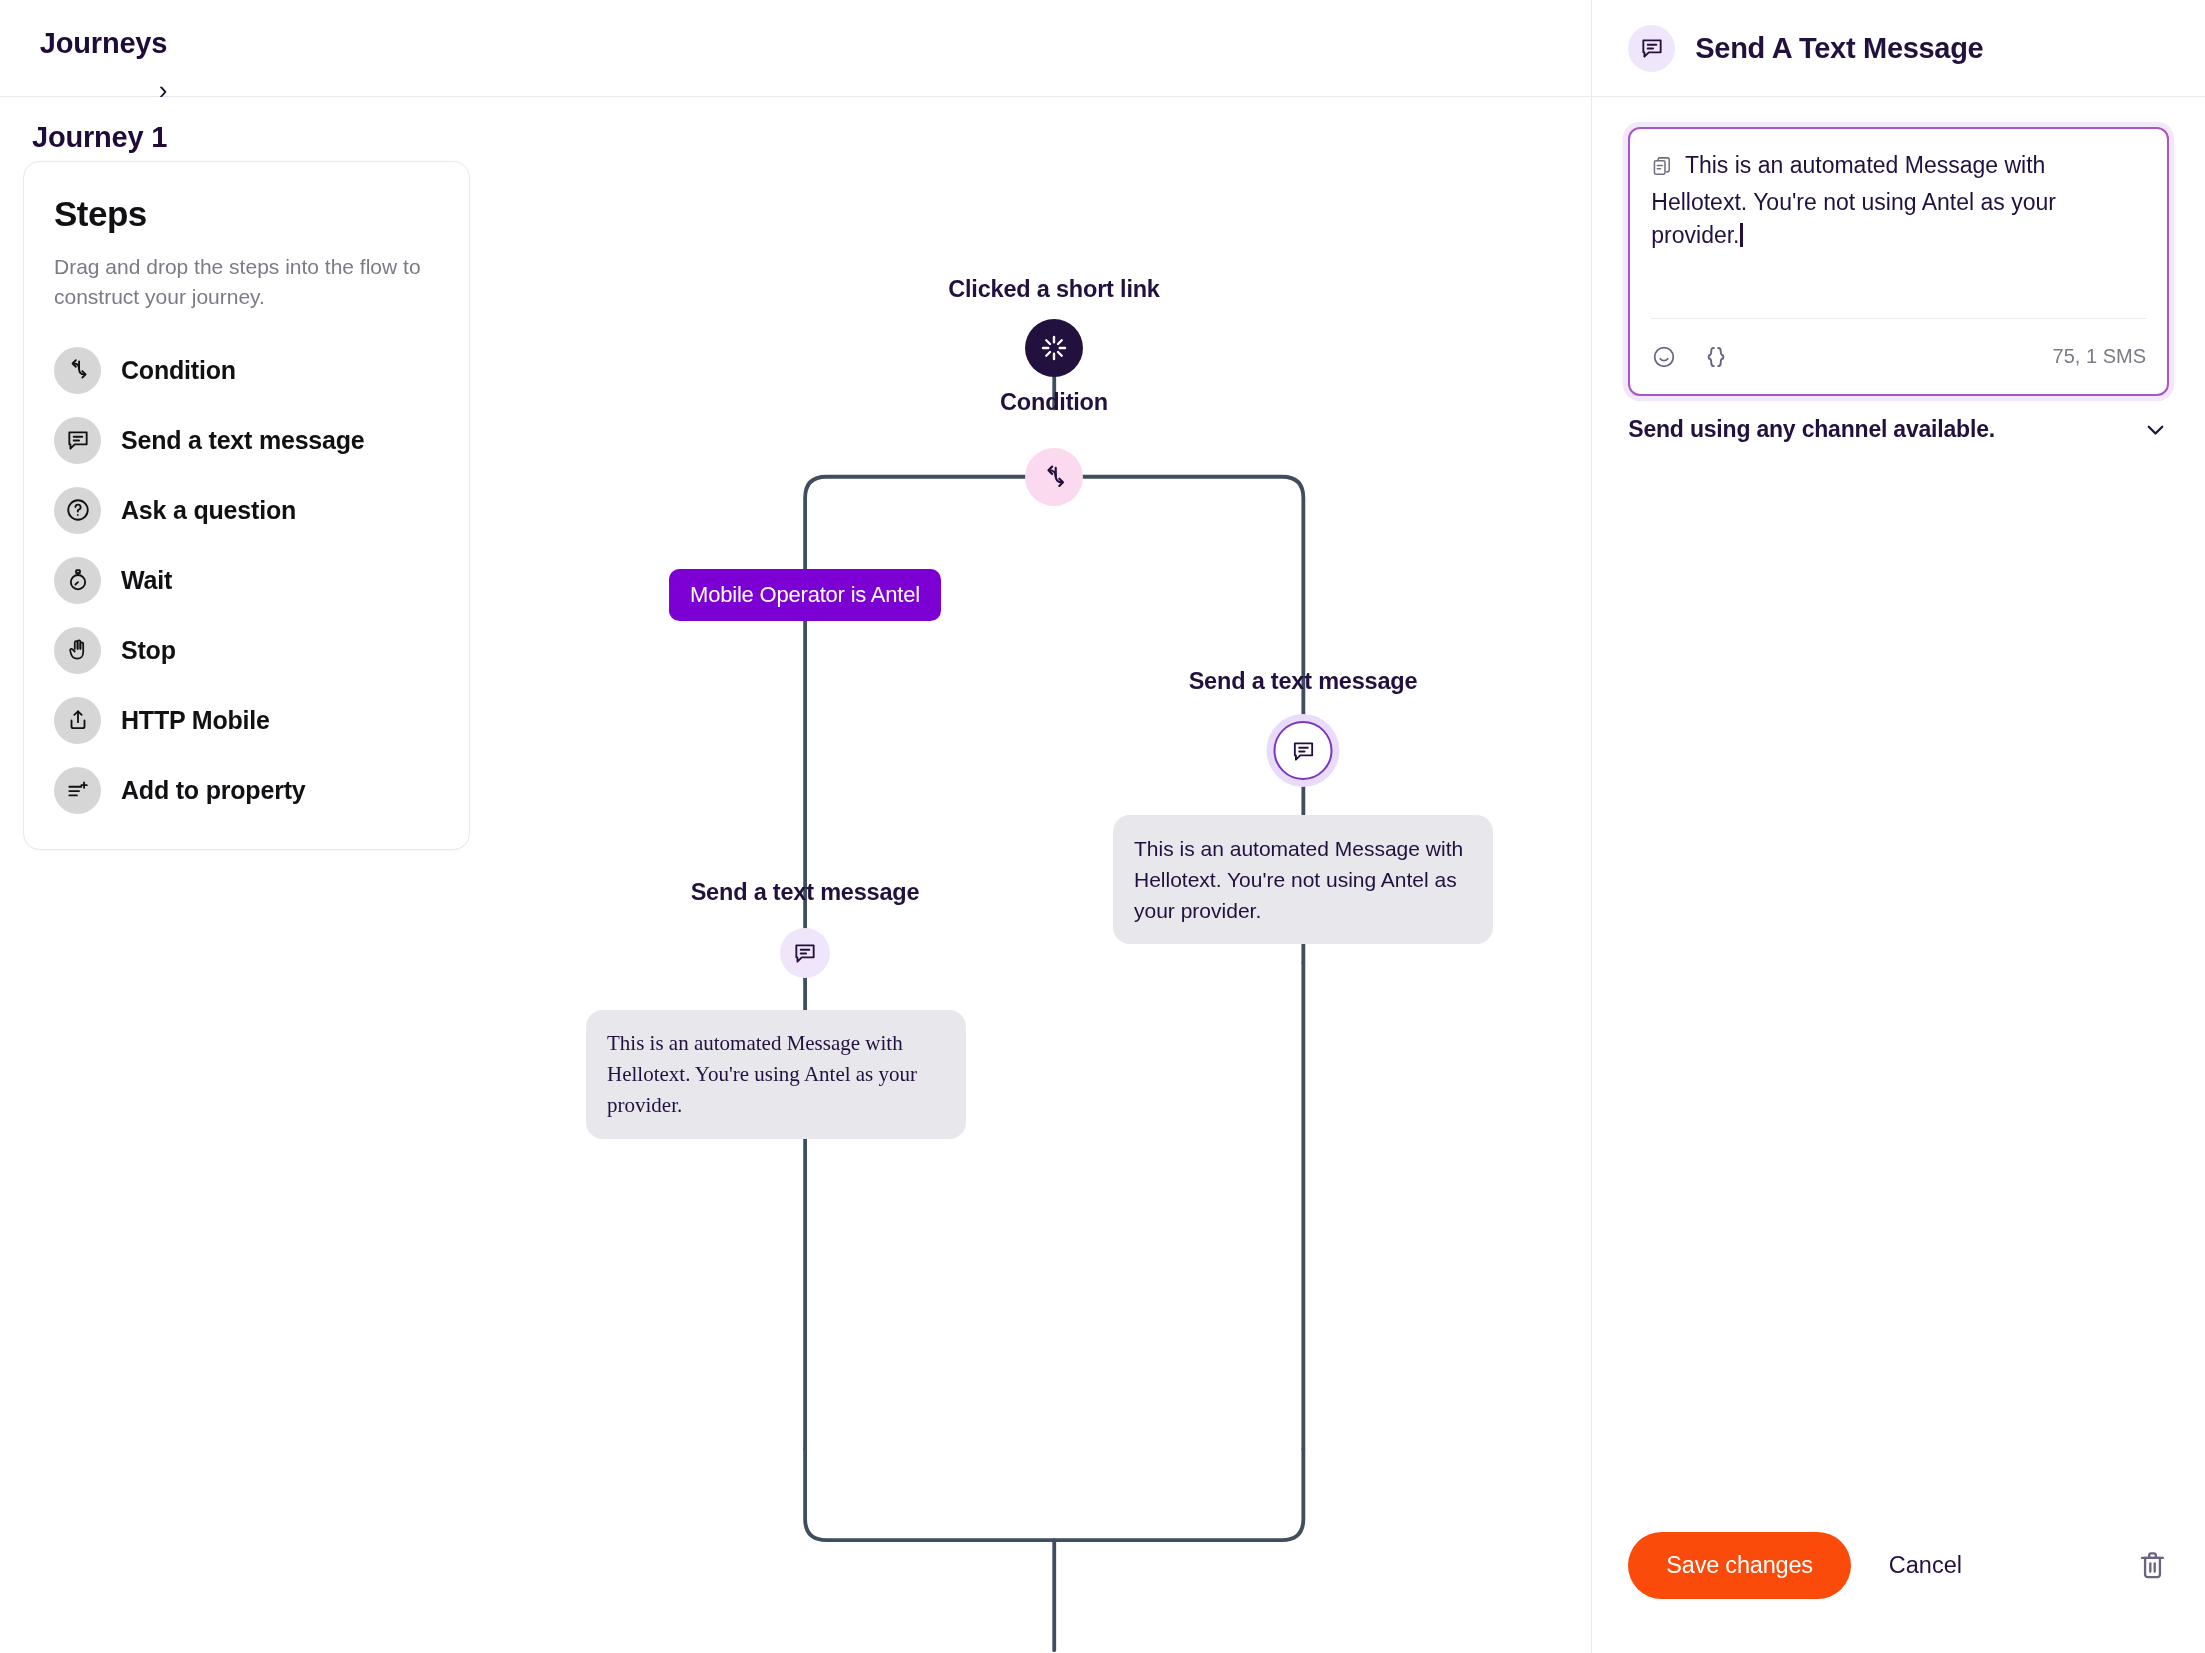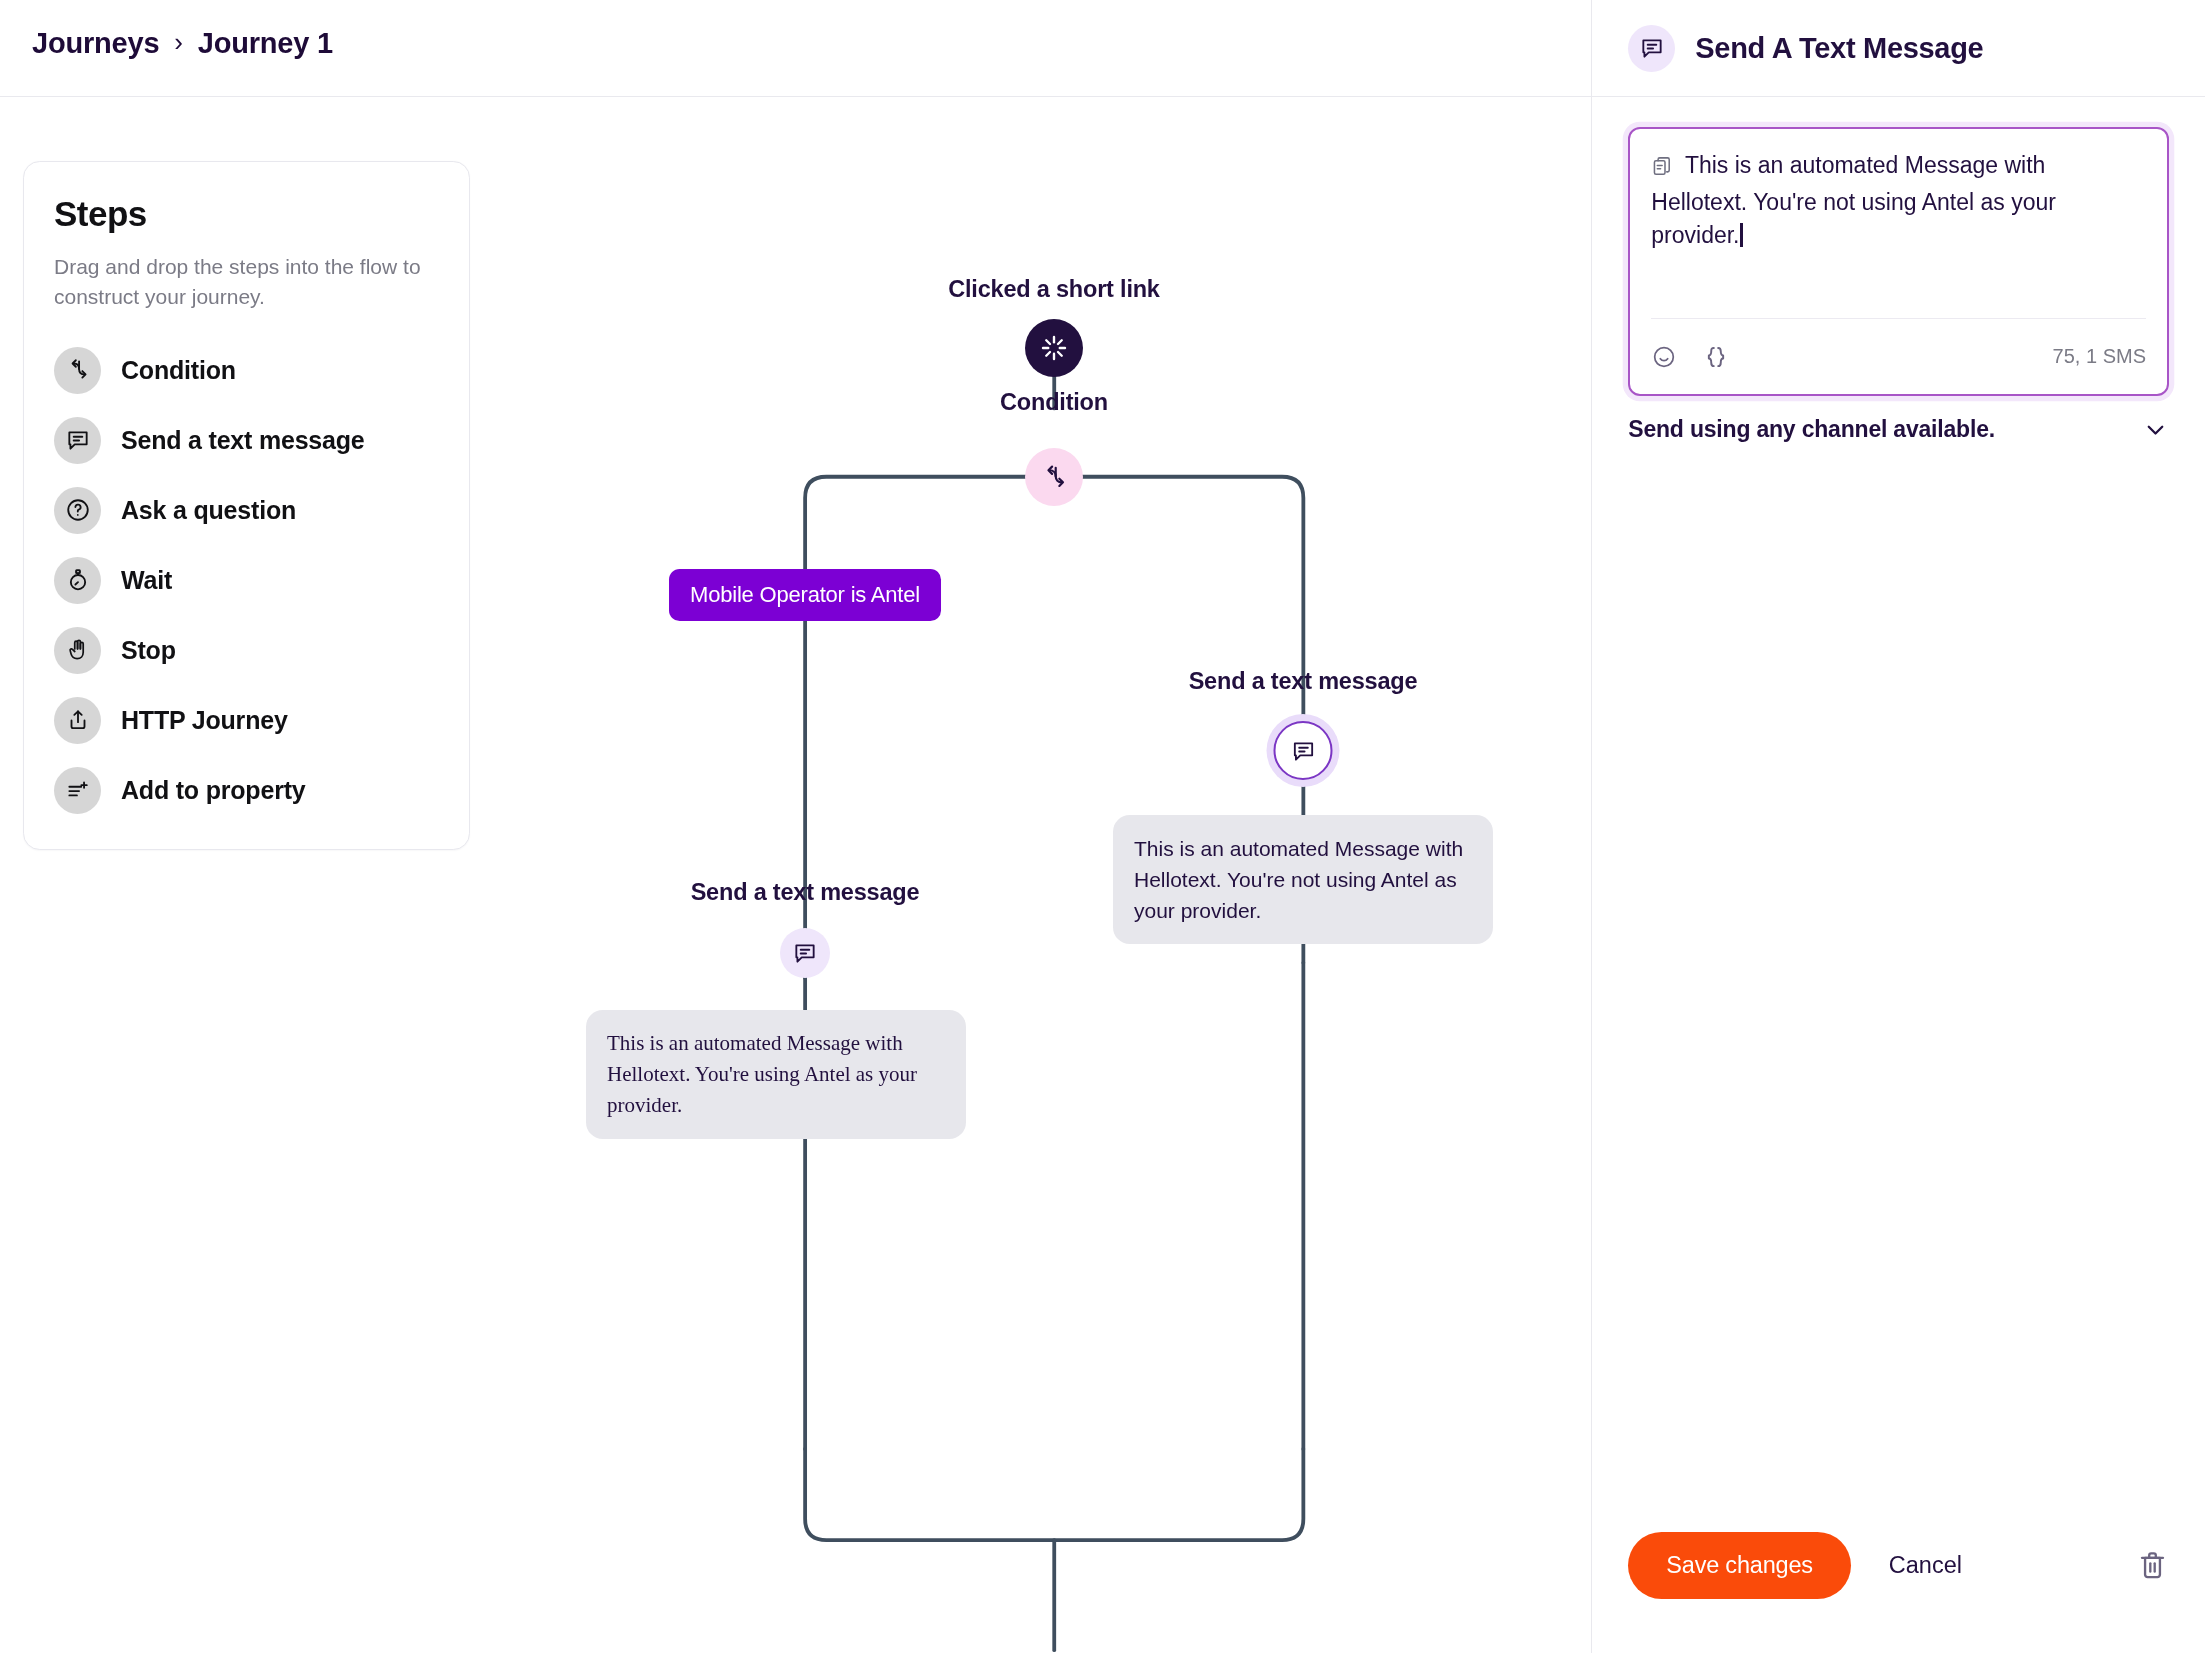--- a/index.html
+++ b/index.html
@@ -19,23 +19,24 @@
     overflow: hidden;
   }
   .topbar {
     position: absolute; left: 0; top: 0;
     width: 1592px; height: 97px;
     border-bottom: 1.5px solid #e9e9ee;
     background: #ffffff;
   }
   .breadcrumb {
     position: absolute; left: 32px; top: 27px;
-    display: flex; align-items: flex-start; gap: 15px;
+    display: flex; align-items: flex-end; gap: 15px;
     font-size: 29px; font-weight: 700; color: #1e0b38;
     letter-spacing: -0.2px;
+    flex-direction: column;
   }
   .crumb-link { color: #1e0b38; }
   .crumb-sep { font-size: 26px; color: #1e0b38; font-weight: 400; }
   .crumb-current { color: #1e0b38; }
 
   
   .steps-card {
     position: absolute; left: 23px; top: 161px;
     width: 447px;
     background: #ffffff;
@@ -308,21 +309,21 @@
       </div>
 
       <div class="step-item">
         <span class="step-ico">
           <svg width="26" height="26" viewBox="0 0 24 24" fill="none" stroke="#111114" stroke-width="1.7" stroke-linecap="round" stroke-linejoin="round">
             <path d="M6 12.5v5.5a1.5 1.5 0 0 0 1.5 1.5h9a1.5 1.5 0 0 0 1.5-1.5v-5.5"></path>
               <line x1="12" y1="4" x2="12" y2="14"></line>
               <polyline points="8.6 7.2 12 4 15.4 7.2"></polyline>
           </svg>
         </span>
-        <span class="step-label">HTTP Journey</span>
+        <span class="step-label">HTTP Mobile</span>
       </div>
 
       <div class="step-item">
         <span class="step-ico">
           <svg width="26" height="26" viewBox="0 0 24 24" fill="none" stroke="#111114" stroke-width="1.7" stroke-linecap="round" stroke-linejoin="round">
             <line x1="4" y1="9" x2="15" y2="9"></line>
               <line x1="4" y1="13" x2="13" y2="13"></line>
               <line x1="4" y1="17" x2="11" y2="17"></line>
             <line x1="17.6" y1="5" x2="17.6" y2="10"></line>
               <line x1="15.1" y1="7.5" x2="20.1" y2="7.5"></line>

